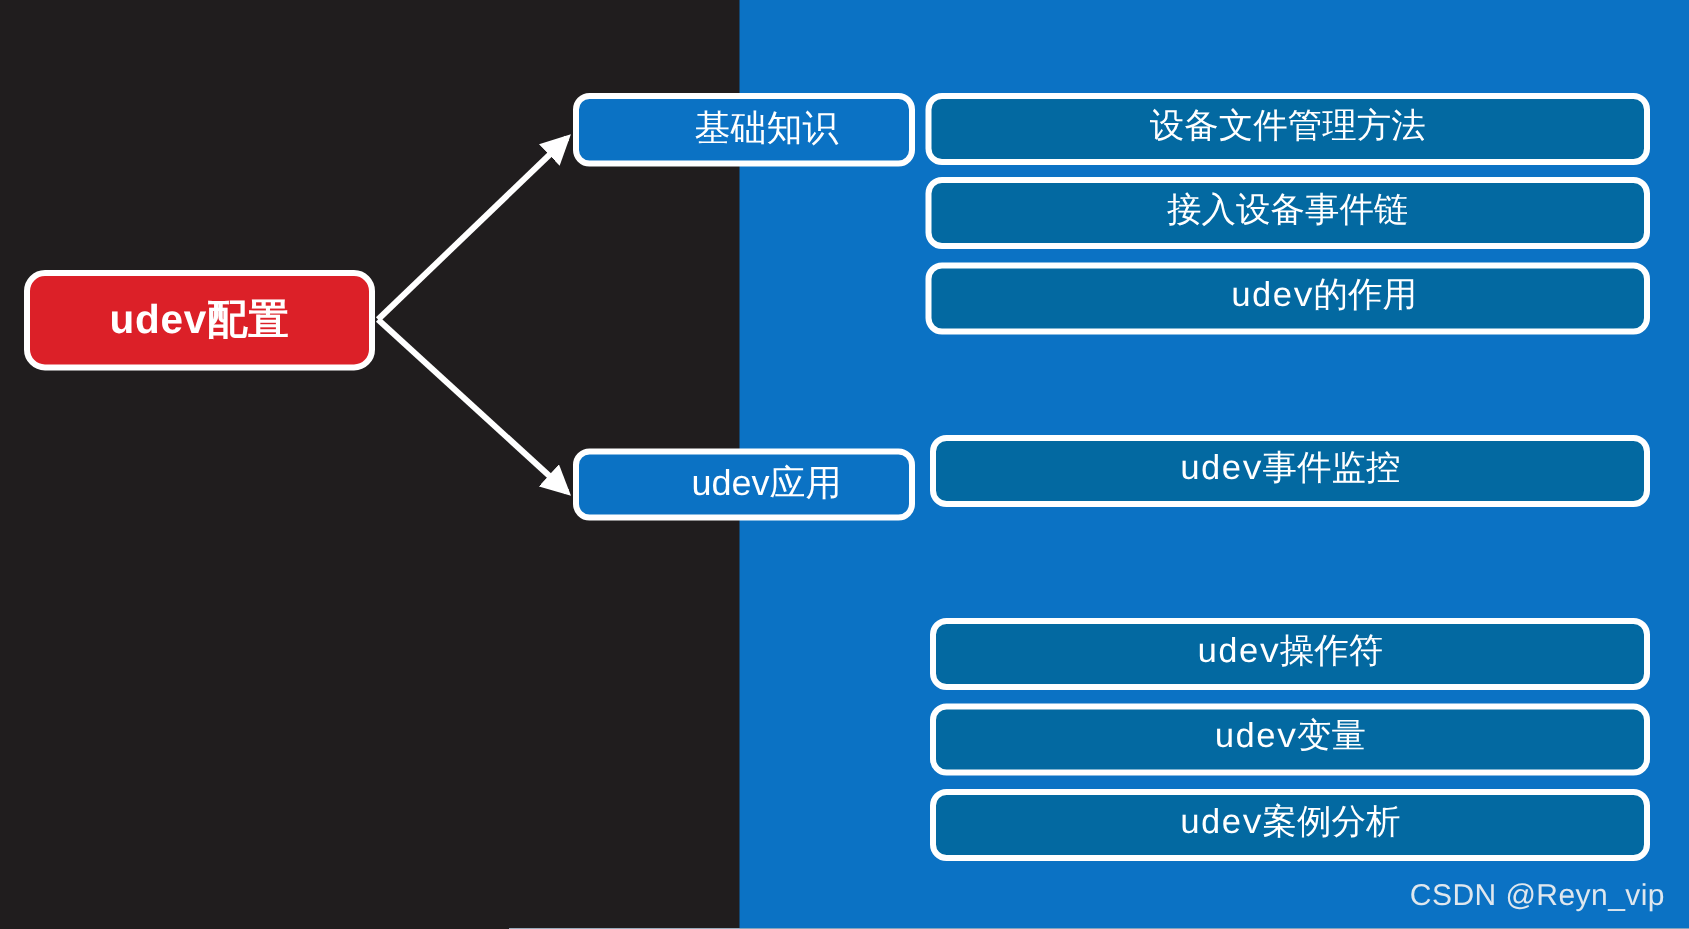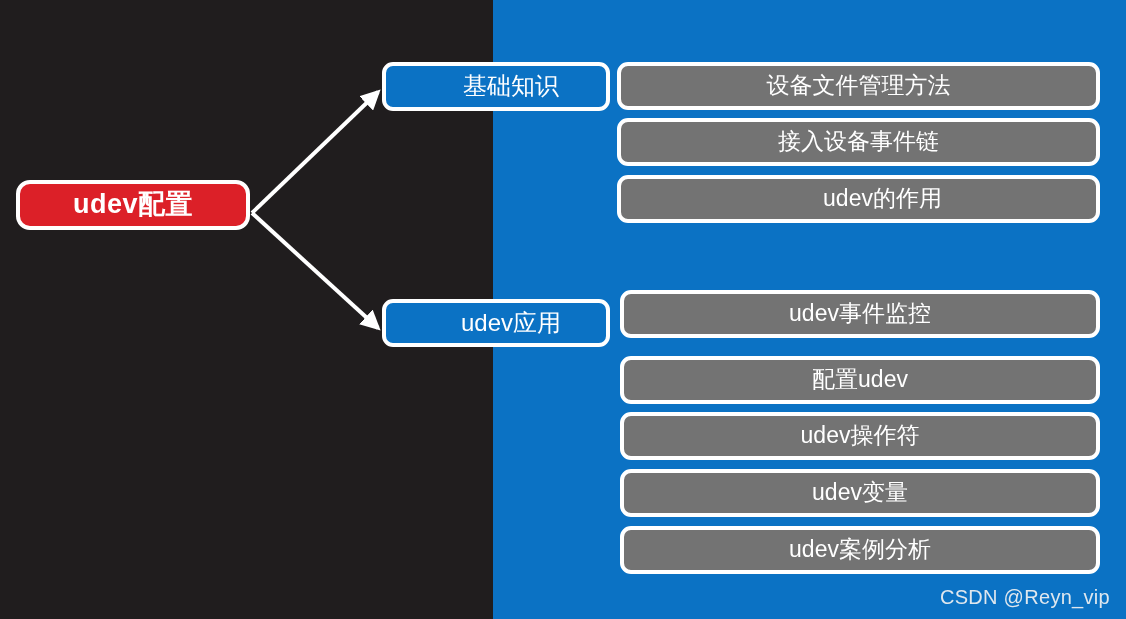--- a/index.html
+++ b/index.html
@@ -51,24 +51,25 @@
     letter-spacing: 0.5px;
   }
   .node-branch {
     background: #0b72c4;
     border-radius: 11px;
     font-size: 24px;
     font-weight: normal;
     padding-left: 30px;
   }
   .node-leaf {
-    background: #737373;
+    background: #0369a1;
     border-radius: 11px;
     font-size: 23px;
     font-weight: normal;
+    font-family: Liberation Mono, monospace;
   }
   #watermark {
     position: absolute;
     right: 16px;
     bottom: 10px;
     color: #dfe7ee;
     font-size: 20px;
     letter-spacing: 0.3px;
   }
 </style>
@@ -82,21 +83,21 @@
   <svg id="connector-layer" viewBox="0 0 1126 619" xmlns="http://www.w3.org/2000/svg">
     <defs>
       <marker id="arrow-head" markerWidth="5" markerHeight="5" refX="4.1" refY="2.5" orient="auto" markerUnits="strokeWidth">
         <path d="M0,0 L5,2.5 L0,5 z" fill="#ffffff"></path>
       </marker>
     </defs>
     <line x1="252" y1="213" x2="378" y2="92" stroke="#ffffff" stroke-width="4" marker-end="url(#arrow-head)"></line>
     <line x1="252" y1="213" x2="378" y2="328" stroke="#ffffff" stroke-width="4" marker-end="url(#arrow-head)"></line>
   </svg>
 
-  <div class="node node-root" style="left:16px; top:180px; width:234px; height:50px;">
+  <div class="node node-root" style="left:16px; top:180px; width:234px; height:67px;">
     <span>udev配置</span>
   </div>
 
   <div class="node node-branch" style="left:382px; top:62px; width:228px; height:49px;">
     <span>基础知识</span>
   </div>
 
   <div class="node node-leaf" style="left:617px; top:62px; width:483px; height:48px;">
     <span>设备文件管理方法</span>
   </div>
@@ -107,23 +108,20 @@
     <span>udev的作用</span>
   </div>
 
   <div class="node node-branch" style="left:382px; top:299px; width:228px; height:48px;">
     <span>udev应用</span>
   </div>
 
   <div class="node node-leaf" style="left:620px; top:290px; width:480px; height:48px;">
     <span>udev事件监控</span>
   </div>
-  <div class="node node-leaf" style="left:620px; top:356px; width:480px; height:48px;">
-    <span>配置udev</span>
-  </div>
   <div class="node node-leaf" style="left:620px; top:412px; width:480px; height:48px;">
     <span>udev操作符</span>
   </div>
   <div class="node node-leaf" style="left:620px; top:469px; width:480px; height:48px;">
     <span>udev变量</span>
   </div>
   <div class="node node-leaf" style="left:620px; top:526px; width:480px; height:48px;">
     <span>udev案例分析</span>
   </div>
 

